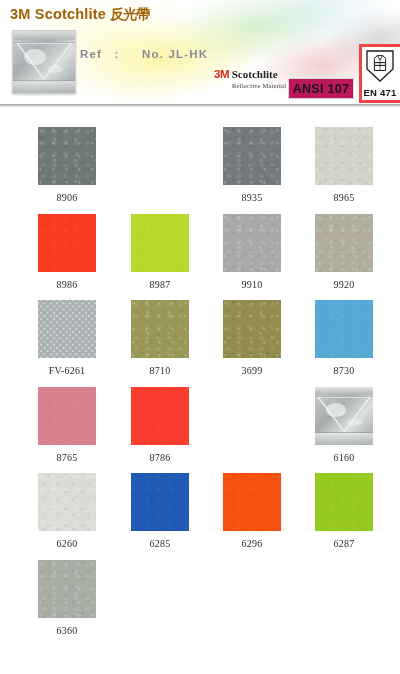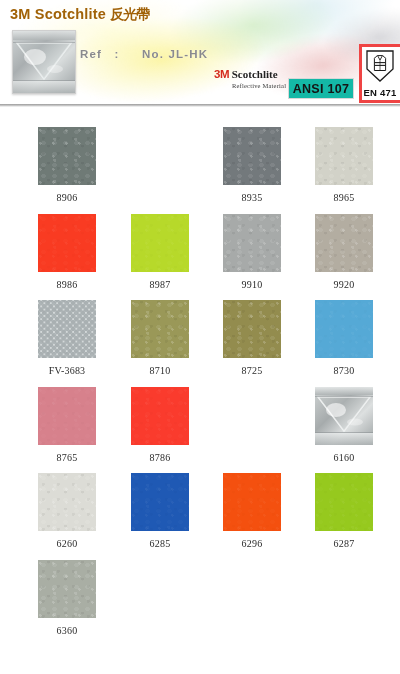--- a/index.html
+++ b/index.html
@@ -120,21 +120,21 @@
     margin-top: 2px;
     margin-left: 18px;
     letter-spacing: 0.2px;
     white-space: nowrap;
   }
 
   #ansi-badge {
     position: absolute;
     left: 288px; top: 78px;
     width: 64px; height: 19px;
-    background: #14b8a6;
+    background: #be185d;
     border: 1px solid #d8d8d8;
     display: flex;
     align-items: center;
     justify-content: center;
     font-size: 12.5px;
     font-weight: bold;
     color: #141414;
     letter-spacing: 0.3px;
     z-index: 5;
   }
@@ -347,33 +347,33 @@
           <div class="grain"></div>
         </div>
         <div class="chip-label">9920</div>
       </div>
     </div>
     <div class="swatch-row">
       <div class="cell c0">
         <div class="chip honeycomb">
           <div class="grain"></div>
         </div>
-        <div class="chip-label">FV-3683</div>
+        <div class="chip-label">FV-6261</div>
       </div>
       <div class="cell c1">
         <div class="chip" style="background: rgb(154, 152, 88);">
           <div class="grain"></div>
         </div>
         <div class="chip-label">8710</div>
       </div>
       <div class="cell c2">
         <div class="chip" style="background: rgb(147, 140, 78);">
           <div class="grain"></div>
         </div>
-        <div class="chip-label">8725</div>
+        <div class="chip-label">3699</div>
       </div>
       <div class="cell c3">
         <div class="chip flat" style="background: rgb(85, 169, 214);">
           <div class="grain"></div>
         </div>
         <div class="chip-label">8730</div>
       </div>
     </div>
     <div class="swatch-row">
       <div class="cell c0">

